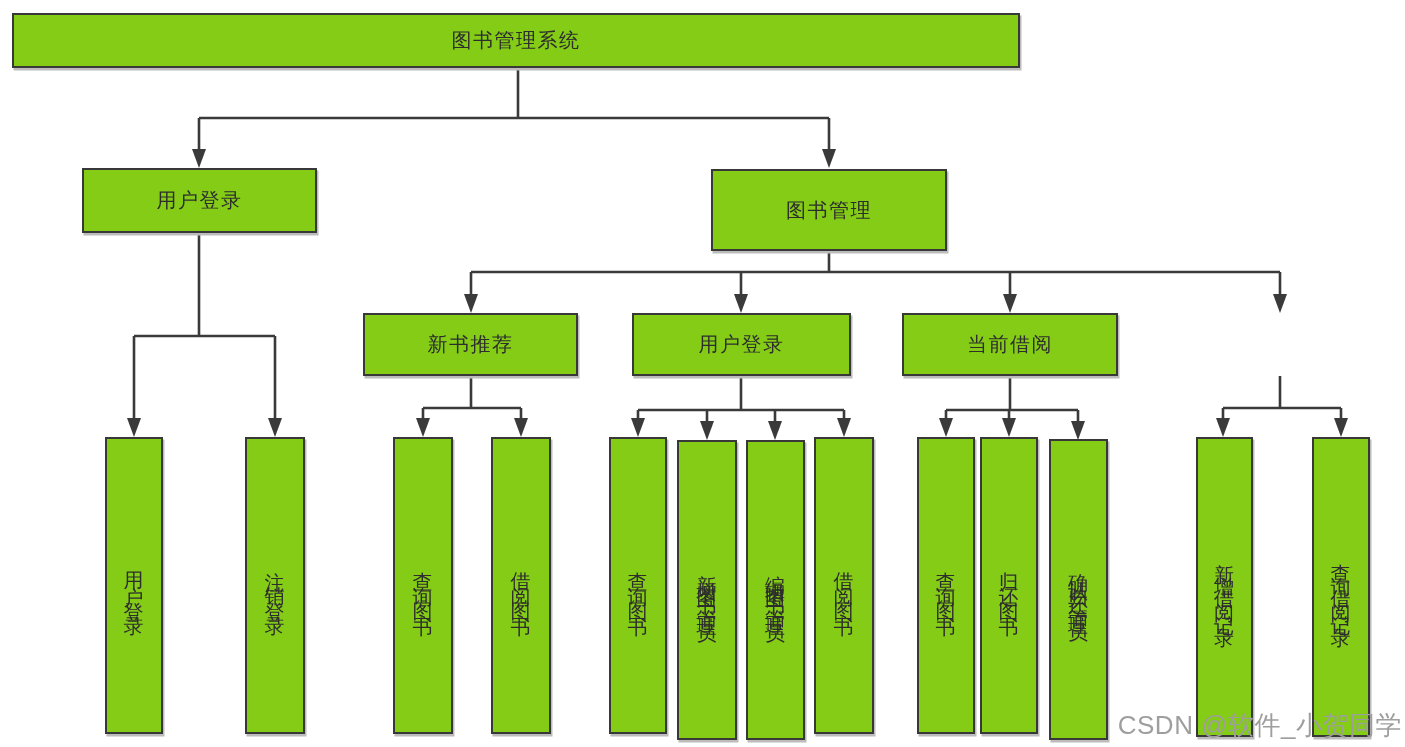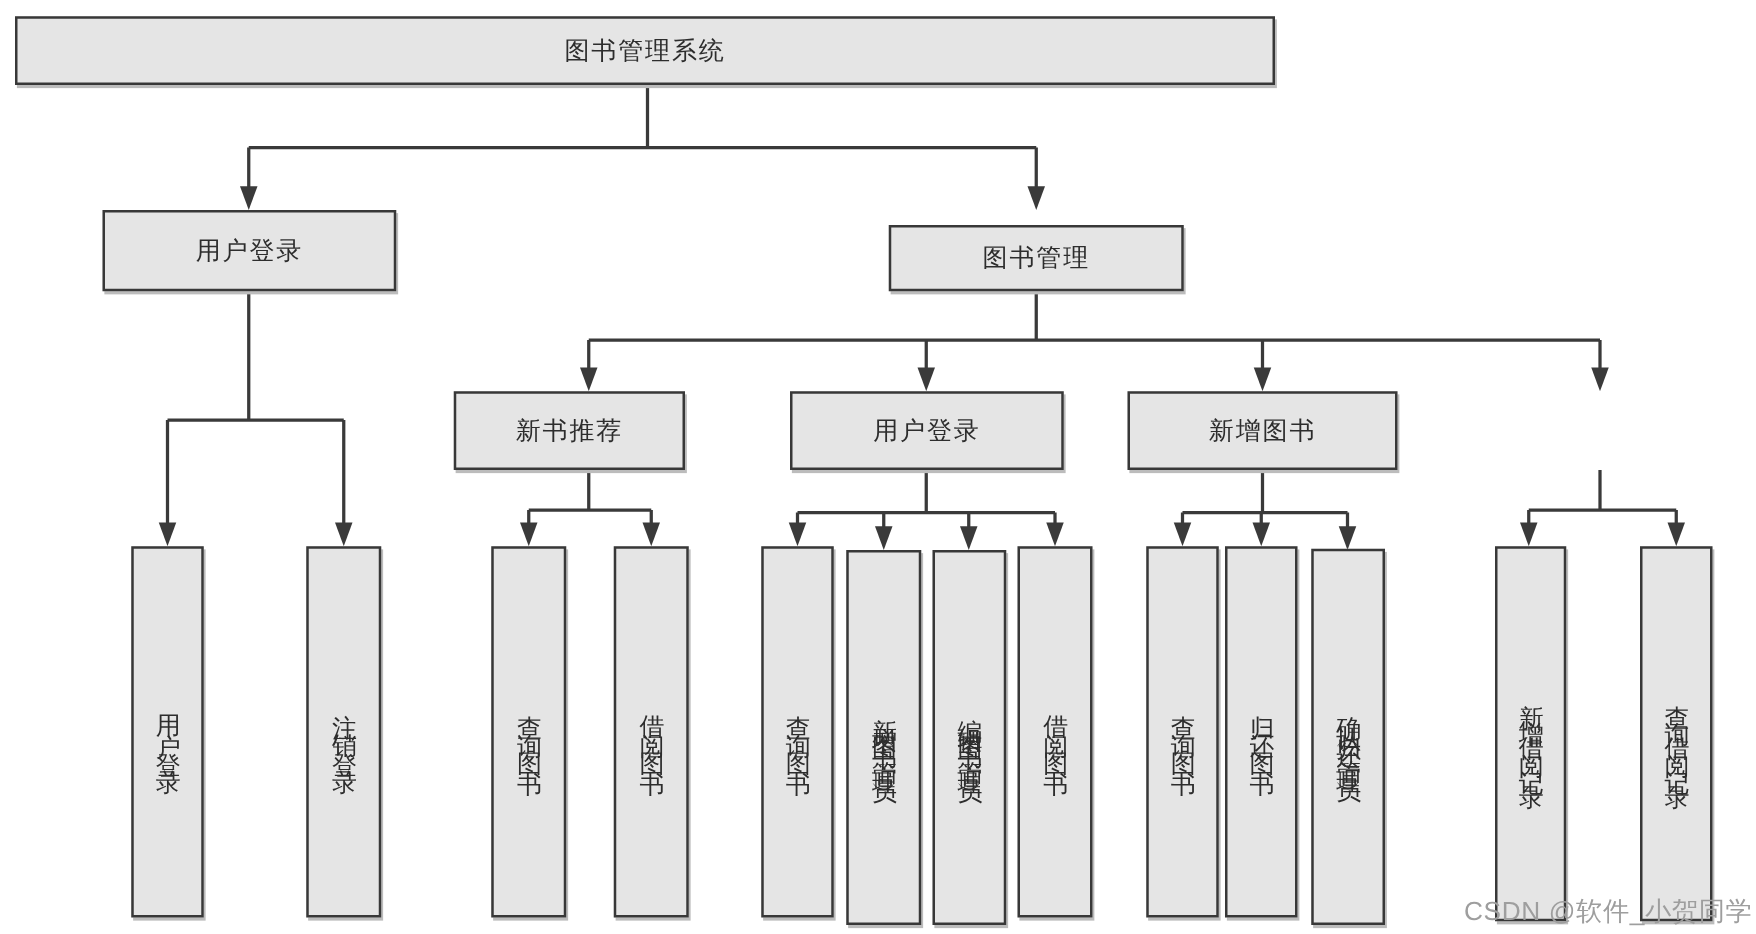--- a/index.html
+++ b/index.html
@@ -2,35 +2,35 @@
 <html><head>
 <meta charset="utf-8">
 <style>
   html,body{margin:0;padding:0;background:#ffffff;}
   .stage{
     position:relative;width:1405px;height:747px;background:#ffffff;
     font-family:"Liberation Sans",sans-serif;overflow:hidden;
   }
   svg.wires{position:absolute;left:0;top:0;width:1405px;height:747px;}
   .box{
-    position:absolute;background:#e5e5e5;border:2.5px solid #383838;
+    position:absolute;background:#84cc16;border:2.5px solid #383838;
     box-shadow:1.5px 2.5px 0 #bcbcbc;
     display:flex;align-items:center;justify-content:center;box-sizing:border-box;
   }
   .hlabel{font-size:20px;color:#2d2d2d;letter-spacing:1.5px;white-space:nowrap;}
   .vlabel{
     writing-mode:vertical-rl;text-orientation:mixed;
     font-size:20px;color:#2d2d2d;line-height:1;
   }
   .sp4{letter-spacing:15px;}
   .sp6{letter-spacing:13px;}
   .sp9{letter-spacing:7px;}
   .watermark{
     position:absolute;right:3px;bottom:4px;
-    font-size:21px;color:#9e9e9e;letter-spacing:0.5px;white-space:nowrap;
+    font-size:26px;color:#9e9e9e;letter-spacing:0.5px;white-space:nowrap;
   }
 </style>
 </head>
 <body>
 
 <div class="stage">
 
   <svg class="wires" viewBox="0 0 1405 747">
     <g stroke="#3a3a3a" stroke-width="2.6" fill="none">
       <path d="M518,68 V118 M199,118 H829 M199,118 V152 M829,118 V152"></path>
@@ -64,32 +64,32 @@
     </g>
   </svg>
 
   <div class="box" style="left:12px;top:13px;width:1008px;height:55px">
     <span class="hlabel">图书管理系统</span>
   </div>
 
   <div class="box" style="left:82px;top:168px;width:235px;height:65px">
     <span class="hlabel">用户登录</span>
   </div>
-  <div class="box" style="left:711px;top:180px;width:236px;height:53px">
+  <div class="box" style="left:711px;top:169px;width:236px;height:82px">
     <span class="hlabel">图书管理</span>
   </div>
 
-  <div class="box" style="left:363px;top:313px;width:185px;height:63px">
+  <div class="box" style="left:363px;top:313px;width:215px;height:63px">
     <span class="hlabel">新书推荐</span>
   </div>
   <div class="box" style="left:632px;top:313px;width:219px;height:63px">
     <span class="hlabel">用户登录</span>
   </div>
   <div class="box" style="left:902px;top:313px;width:216px;height:63px">
-    <span class="hlabel">新增图书</span>
+    <span class="hlabel">当前借阅</span>
   </div>
 
   <div class="box" style="left:105px;top:437px;width:58px;height:297px">
     <span class="vlabel sp4">用户登录</span>
   </div>
   <div class="box" style="left:245px;top:437px;width:60px;height:297px">
     <span class="vlabel sp4">注销登录</span>
   </div>
 
   <div class="box" style="left:393px;top:437px;width:60px;height:297px">

